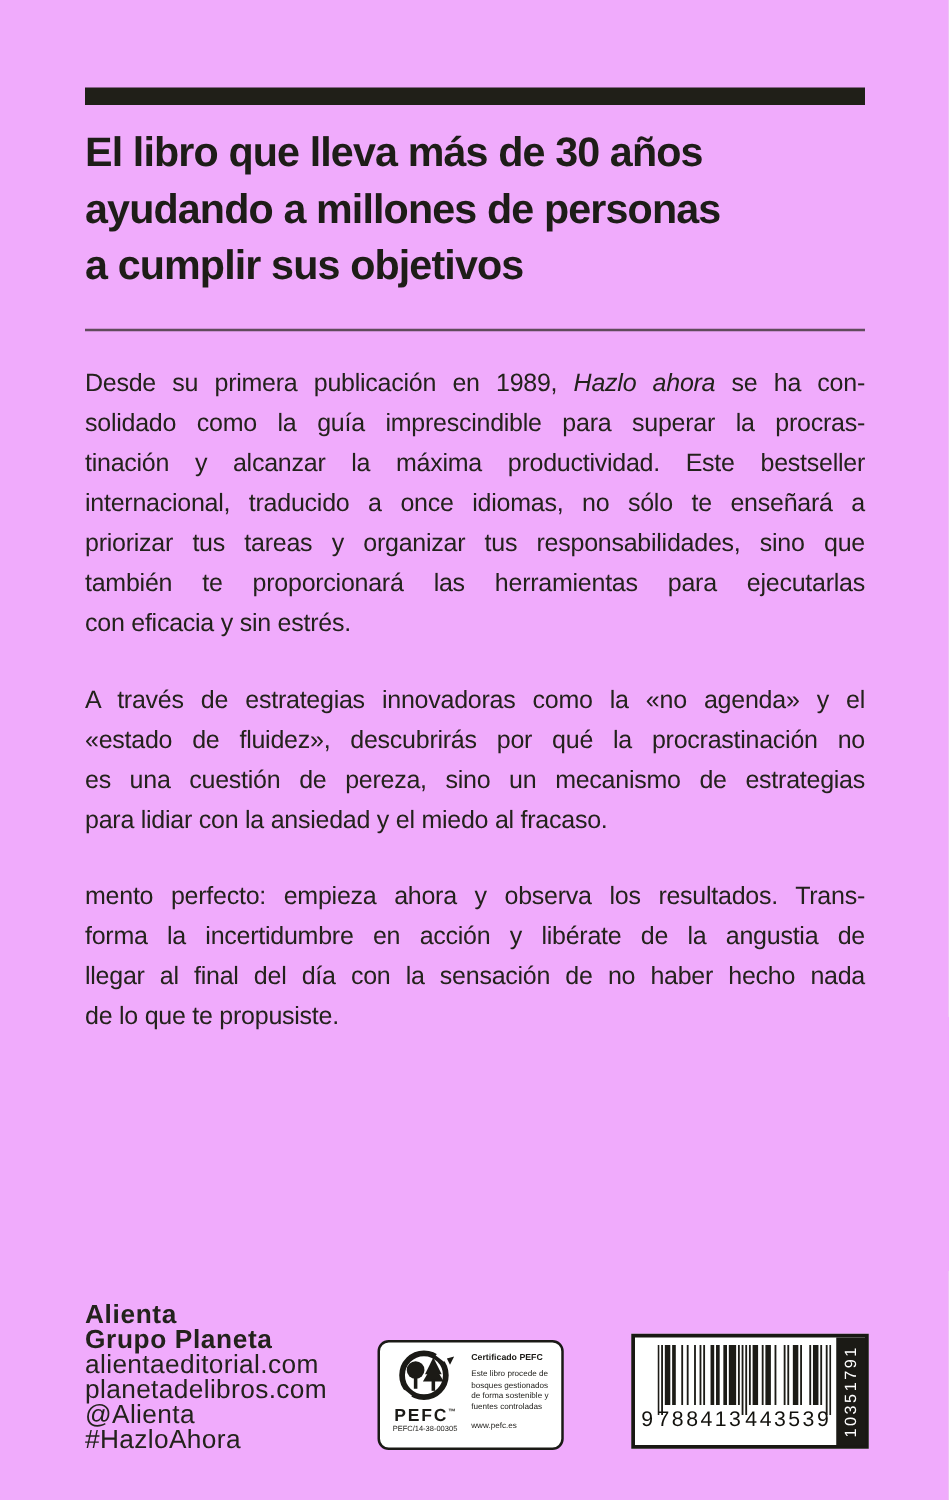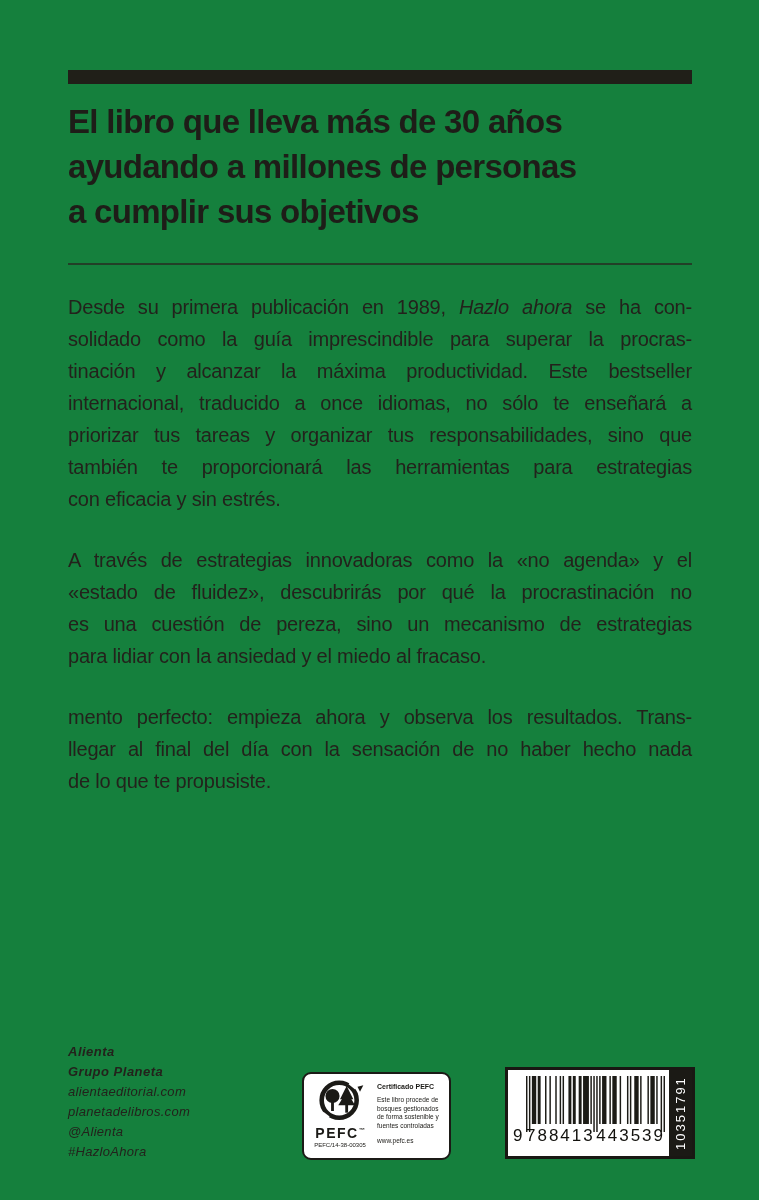--- a/index.html
+++ b/index.html
@@ -1,19 +1,19 @@
 <!DOCTYPE html>
 <html><head>
 <meta charset="utf-8">
 <style>
   html,body{margin:0;padding:0;background:#e8e8e8;}
   .page{
     position:relative;
     width:759px;height:1200px;
-    background:#15803d;
+    background:#f0abfc;
     overflow:hidden;
     font-family:"Liberation Sans", sans-serif;
     color:#201F1A;
   }
   .top-bar{
     position:absolute;left:68px;top:70px;width:624px;height:14px;
     background:#201F18;
   }
   .headline{
     position:absolute;left:68px;top:99px;width:640px;
@@ -28,21 +28,21 @@
   .body-text{
     position:absolute;left:68px;top:291px;width:624px;
     font-size:20px;line-height:32px;letter-spacing:-0.2px;color:#23221C;
   }
   .para{margin:0 0 29px 0;}
   .bline{text-align:justify;text-align-last:justify;}
   .bline.last{text-align-last:left;}
   .bline i{font-style:italic;}
   .publisher{
     position:absolute;left:68px;top:1042px;
-    font-size:13px;line-height:20px;letter-spacing:0.3px;color:#23221C;font-style:italic;
+    font-size:21px;line-height:20px;letter-spacing:0.3px;color:#23221C;
   }
   .publisher .bold{font-weight:700;letter-spacing:0.5px;}
   
   .pefc-box{
     position:absolute;left:302px;top:1072px;width:149px;height:88px;
     box-sizing:border-box;background:#FFFFFF;
     border:2.5px solid #1B1A16;border-radius:9px;
     display:flex;padding:5px 5px 4px 6px;
   }
   .pefc-logo-col{width:60px;display:flex;flex-direction:column;align-items:center;}
@@ -90,31 +90,32 @@
 
   <div class="divider"></div>
 
   <div class="body-text">
     <div class="para">
       <div class="bline"><span>Desde su primera publicación en 1989, </span><i>Hazlo ahora</i><span> se ha con-</span></div>
       <div class="bline">solidado como la guía imprescindible para superar la procras-</div>
       <div class="bline">tinación y alcanzar la máxima productividad. Este bestseller</div>
       <div class="bline">internacional, traducido a once idiomas, no sólo te enseñará a</div>
       <div class="bline">priorizar tus tareas y organizar tus responsabilidades, sino que</div>
-      <div class="bline">también te proporcionará las herramientas para estrategias</div>
+      <div class="bline">también te proporcionará las herramientas para ejecutarlas</div>
       <div class="bline last">con eficacia y sin estrés.</div>
     </div>
     <div class="para">
       <div class="bline">A través de estrategias innovadoras como la «no agenda» y el</div>
       <div class="bline">«estado de fluidez», descubrirás por qué la procrastinación no</div>
       <div class="bline">es una cuestión de pereza, sino un mecanismo de estrategias</div>
       <div class="bline last">para lidiar con la ansiedad y el miedo al fracaso.</div>
     </div>
     <div class="para">
       <div class="bline">mento perfecto: empieza ahora y observa los resultados. Trans-</div>
+      <div class="bline">forma la incertidumbre en acción y libérate de la angustia de</div>
       <div class="bline">llegar al final del día con la sensación de no haber hecho nada</div>
       <div class="bline last">de lo que te propusiste.</div>
     </div>
   </div>
 
   <div class="publisher">
     <div class="bold">Alienta</div>
     <div class="bold">Grupo Planeta</div>
     <div>alientaeditorial.com</div>
     <div>planetadelibros.com</div>

